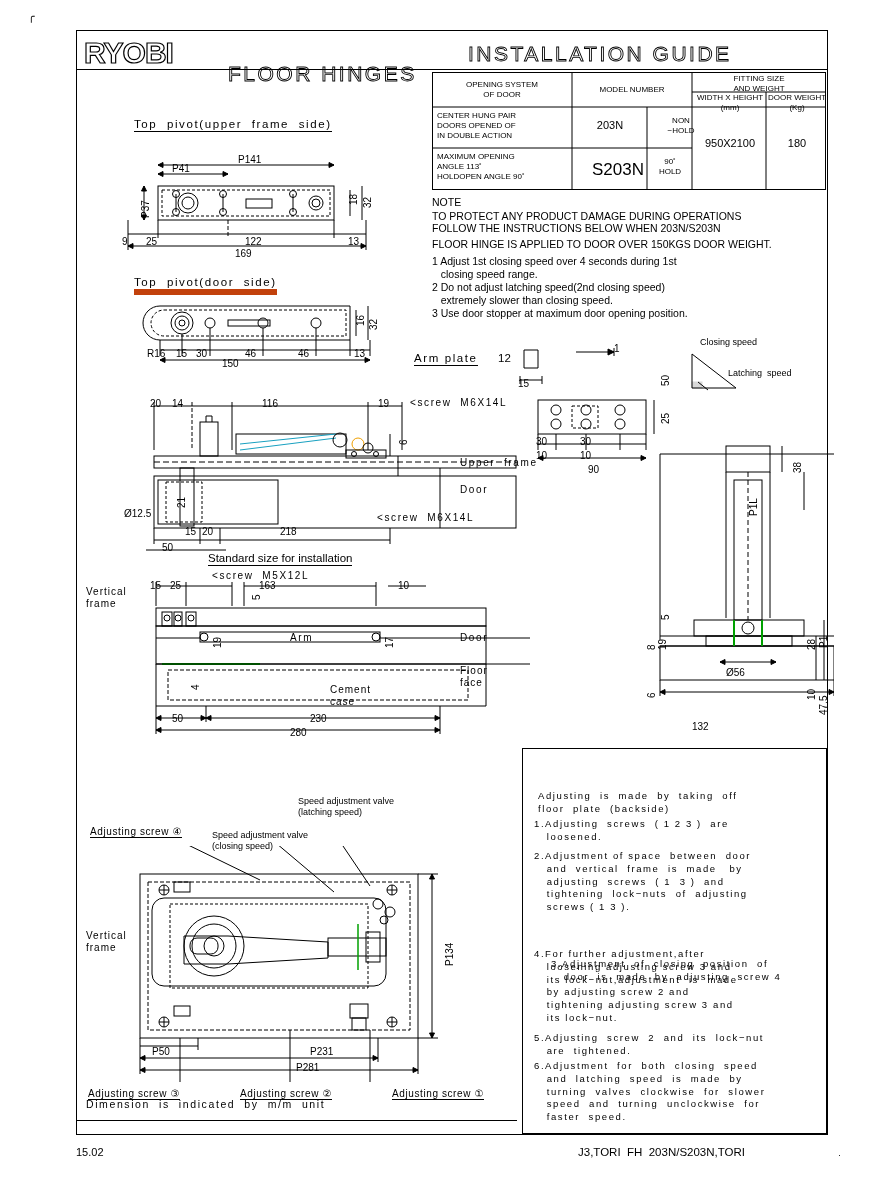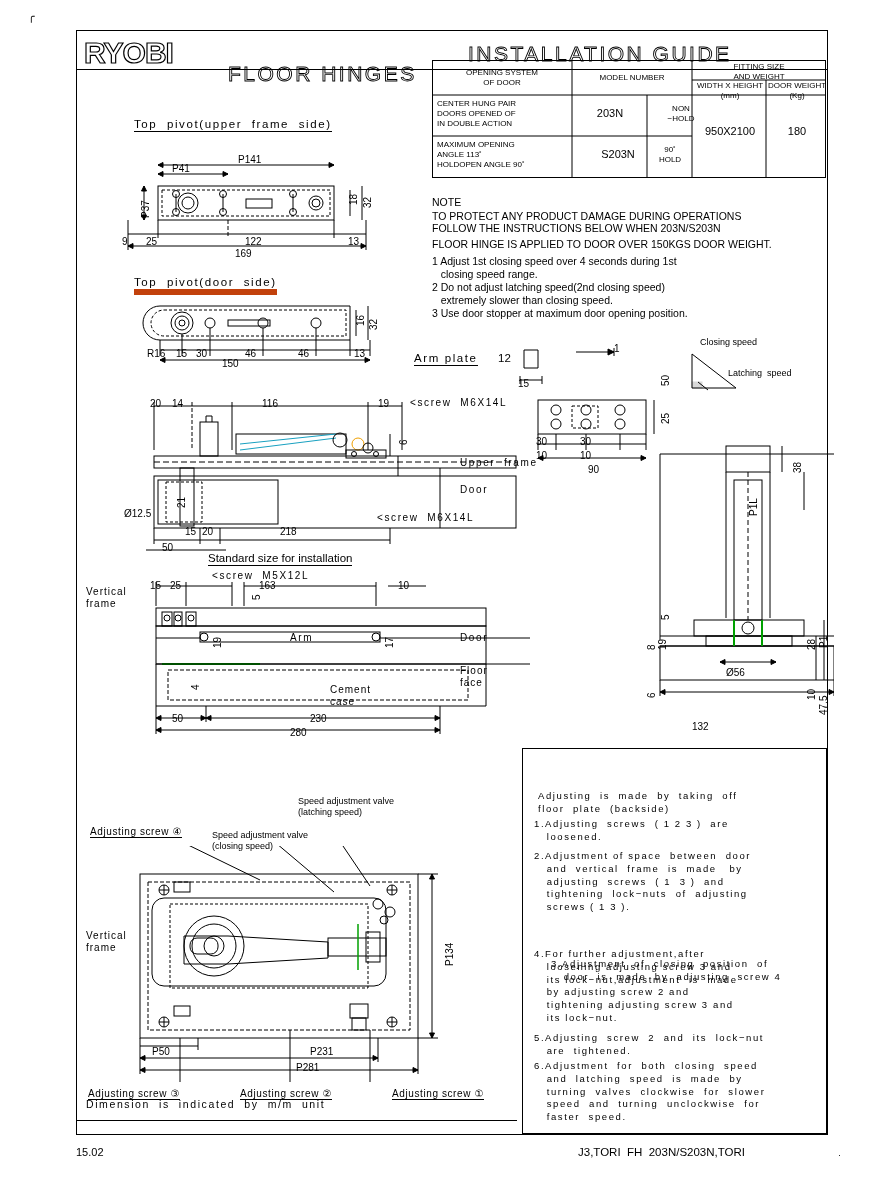--- a/index.html
+++ b/index.html
@@ -33,21 +33,21 @@
   <div class="corner abs" style="left:28px;top:10px;">╭</div>
   <div class="corner abs" style="left:838px;top:1150px;font-size:9px;">·</div>
 
   <div class="bx" style="left:76px;top:30px;width:752px;height:1105px;"></div>
 
   <div class="t logo abs" style="left:84px;top:36px;color:#fff;-webkit-text-stroke:1.2px #000;">RYOBI</div>
   <div class="t hdr abs sp" style="left:228px;top:42px;color:#fff;margin-top:20px;-webkit-text-stroke:0.9px #000;">FLOOR HINGES</div>
   <div class="t hdr abs sp" style="left:468px;top:42px;color:#fff;-webkit-text-stroke:0.9px #000;">INSTALLATION GUIDE</div>
   <div class="ln hl" style="left:77px;top:69px;width:750px;"></div>
 
-  <div class="abs" style="left:432px;top:60px;width:394px;height:118px;">
+  <div class="abs" style="left:432px;top:72px;width:394px;height:118px;">
     <svg width="394" height="118" viewBox="0 0 394 118">
       <rect x="0.5" y="0.5" width="393" height="117" fill="none" stroke="#000"></rect>
       <line x1="0" y1="35" x2="394" y2="35" stroke="#000"></line>
       <line x1="0" y1="76" x2="260" y2="76" stroke="#000"></line>
       <line x1="140" y1="0" x2="140" y2="118" stroke="#000"></line>
       <line x1="215" y1="35" x2="215" y2="118" stroke="#000"></line>
       <line x1="260" y1="0" x2="260" y2="118" stroke="#000"></line>
       <line x1="260" y1="20" x2="394" y2="20" stroke="#000"></line>
       <line x1="334" y1="20" x2="334" y2="118" stroke="#000"></line>
     </svg>
@@ -62,21 +62,21 @@
 (Kg)</div>
     <div class="t xs abs" style="left:5px;top:39px;width:134px;line-height:1.25;">CENTER HUNG PAIR
 DOORS OPENED OF
 IN DOUBLE ACTION</div>
     <div class="t abs ctr" style="left:142px;top:47px;width:72px;font-size:11px;">203N</div>
     <div class="t xs abs ctr" style="left:217px;top:44px;width:64px;line-height:1.25;">NON
 −HOLD</div>
     <div class="t xs abs" style="left:5px;top:80px;width:134px;line-height:1.25;">MAXIMUM OPENING
 ANGLE 113˚
 HOLDOPEN ANGLE 90˚</div>
-    <div class="t abs ctr" style="left:142px;top:88px;width:88px;font-size:11px;">S203N</div>
+    <div class="t abs ctr" style="left:142px;top:88px;width:88px;font-size:17px;">S203N</div>
     <div class="t xs abs ctr" style="left:217px;top:85px;width:42px;line-height:1.25;">90˚
 HOLD</div>
     <div class="t abs ctr" style="left:262px;top:65px;width:72px;font-size:11px;">950X2100</div>
     <div class="t abs ctr" style="left:336px;top:65px;width:58px;font-size:11px;">180</div>
   </div>
 
   <div class="t note abs" style="left:432px;top:196px;">NOTE</div>
   <div class="t note abs" style="left:432px;top:210px;">TO PROTECT ANY PRODUCT DAMAGE DURING OPERATIONS</div>
   <div class="t note abs" style="left:432px;top:222px;text-align:center;">FOLLOW THE INSTRUCTIONS BELOW WHEN 203N/S203N</div>
   <div class="t note abs" style="left:432px;top:238px;text-align:right;">FLOOR HINGE IS APPLIED TO DOOR OVER 150KGS DOOR WEIGHT.</div>

